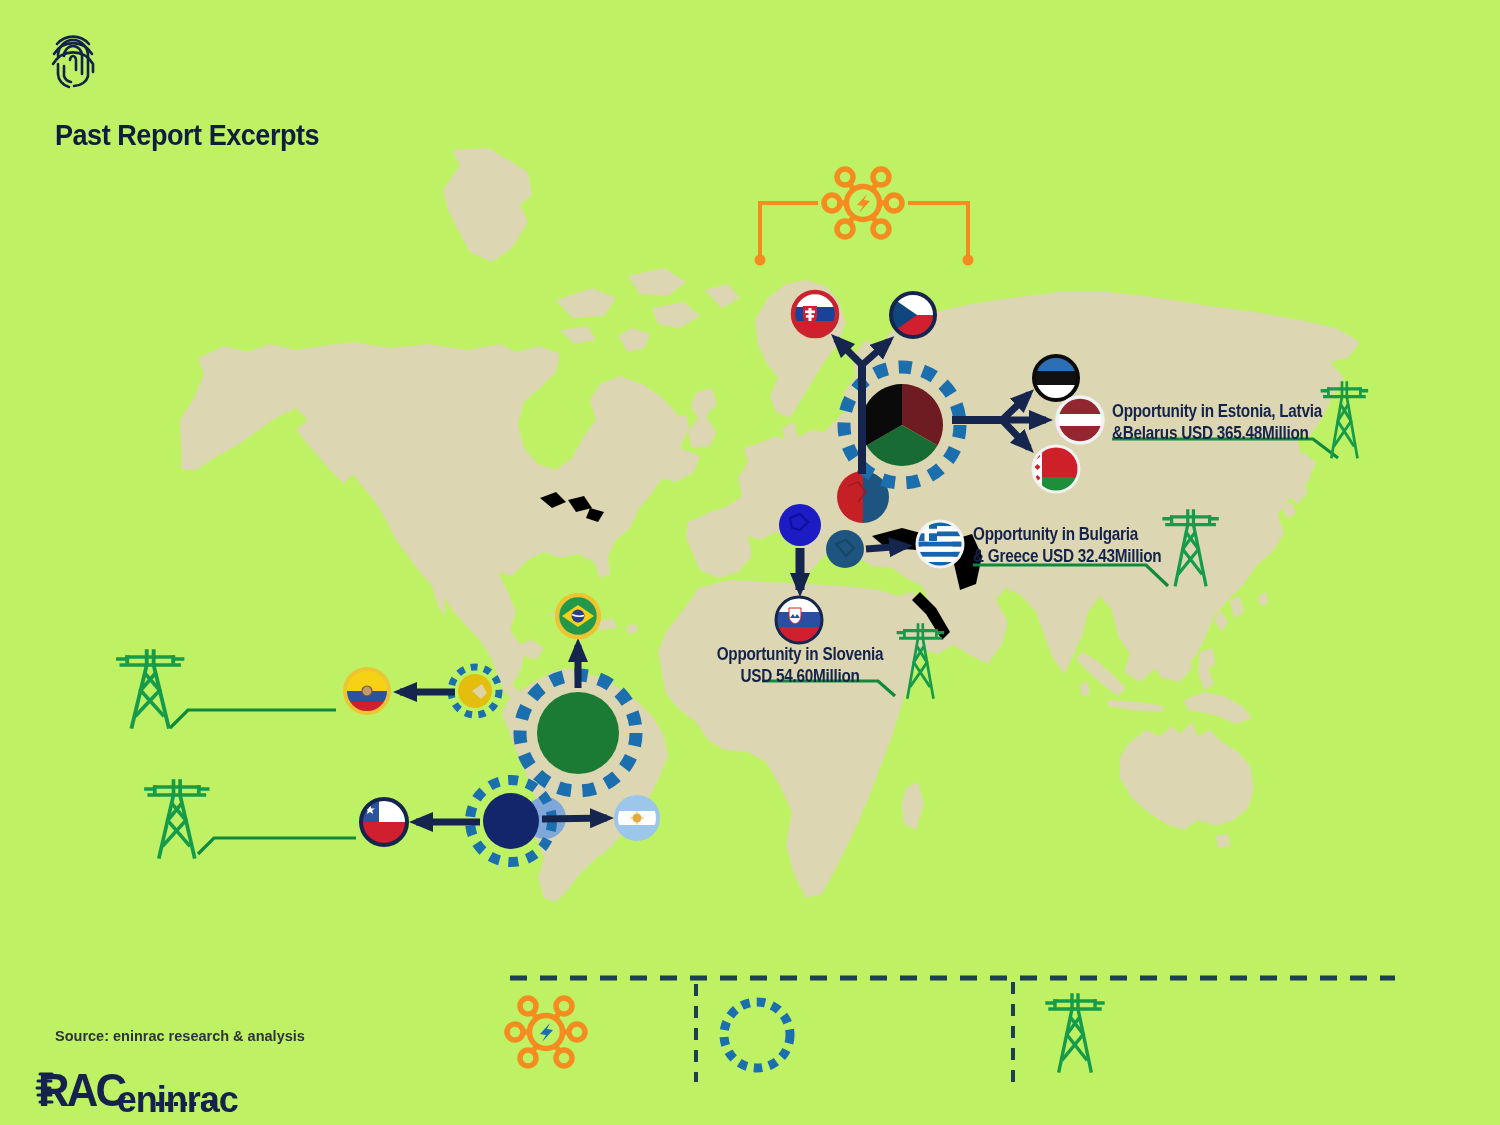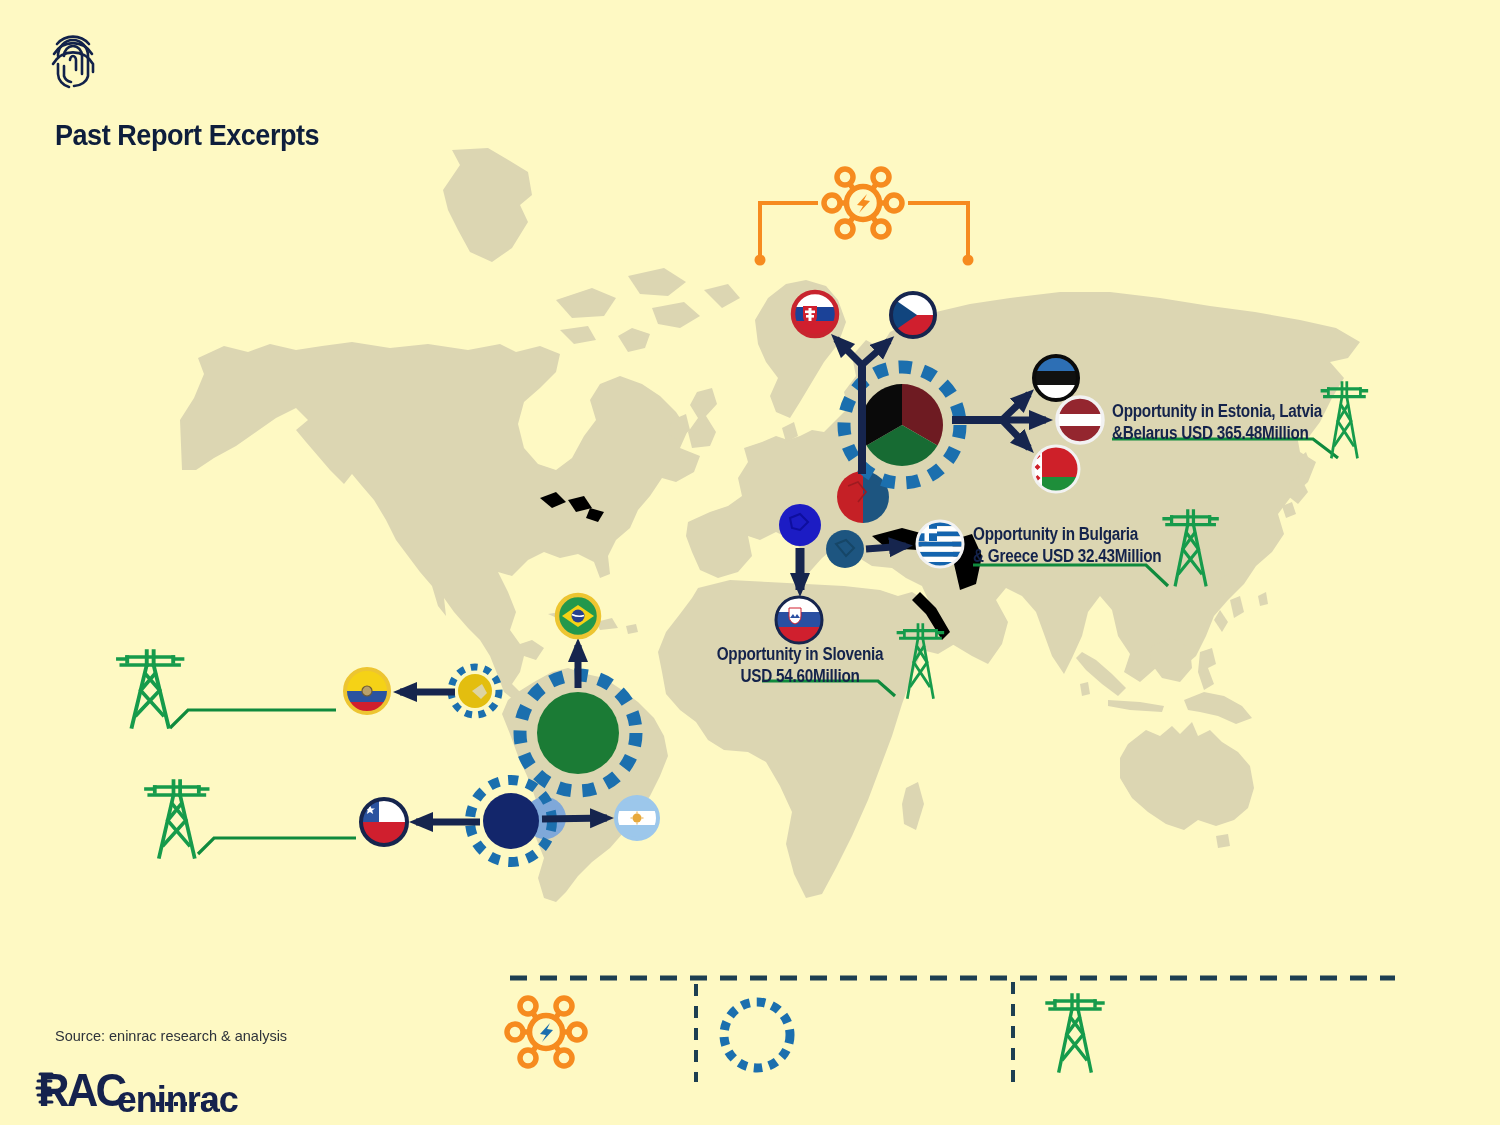--- a/index.html
+++ b/index.html
@@ -1,25 +1,25 @@
 <!DOCTYPE html>
 <html><head>
 <meta charset="utf-8">
 <style>
   html,body{margin:0;padding:0;background:#000;}
-  #canvas{position:relative;width:1500px;height:1125px;background:#fef9c3;overflow:hidden;
+  #canvas{position:relative;width:1500px;height:1125px;background:#bef264;overflow:hidden;
           font-family:"Liberation Sans", sans-serif;}
   #mapsvg{position:absolute;left:0;top:0;}
   .txt{position:absolute;color:#14234B;font-weight:bold;}
   #page-title{left:55px;top:118px;font-size:30px;color:#0E1E3C;transform:scaleX(.9);transform-origin:left top;letter-spacing:-.5px;}
   .callout{font-size:18px;line-height:22px;letter-spacing:-.3px;transform:scaleX(.85);transform-origin:left top;}
   #callout-baltics{left:1112px;top:400px;}
   #callout-bulgaria{left:973px;top:523px;}
   #callout-slovenia{left:695px;top:643px;width:210px;text-align:center;transform-origin:center top;}
-  #source-note{left:55px;top:1028px;font-size:14.5px;font-weight:normal;color:#2E333B;}
+  #source-note{left:55px;top:1028px;font-size:14.5px;font-weight:bold;color:#2E333B;}
   #logo{position:absolute;left:38px;top:1060px;display:flex;align-items:center;color:#15224D;}
   #logo .rac{font-size:46px;font-weight:bold;letter-spacing:-3px;line-height:44px;transform:scaleX(.95);transform-origin:left top;}
   #logo .word{font-size:36px;font-weight:bold;letter-spacing:-1px;line-height:40px;margin-left:-12px;margin-top:20px;}
   #logo .dots{position:absolute;left:118px;top:42px;display:flex;gap:5px;}
   #logo .dots i{width:4px;height:4px;background:#15224D;display:block;}
 </style>
 </head>
 <body>
 
 <div id="canvas">

